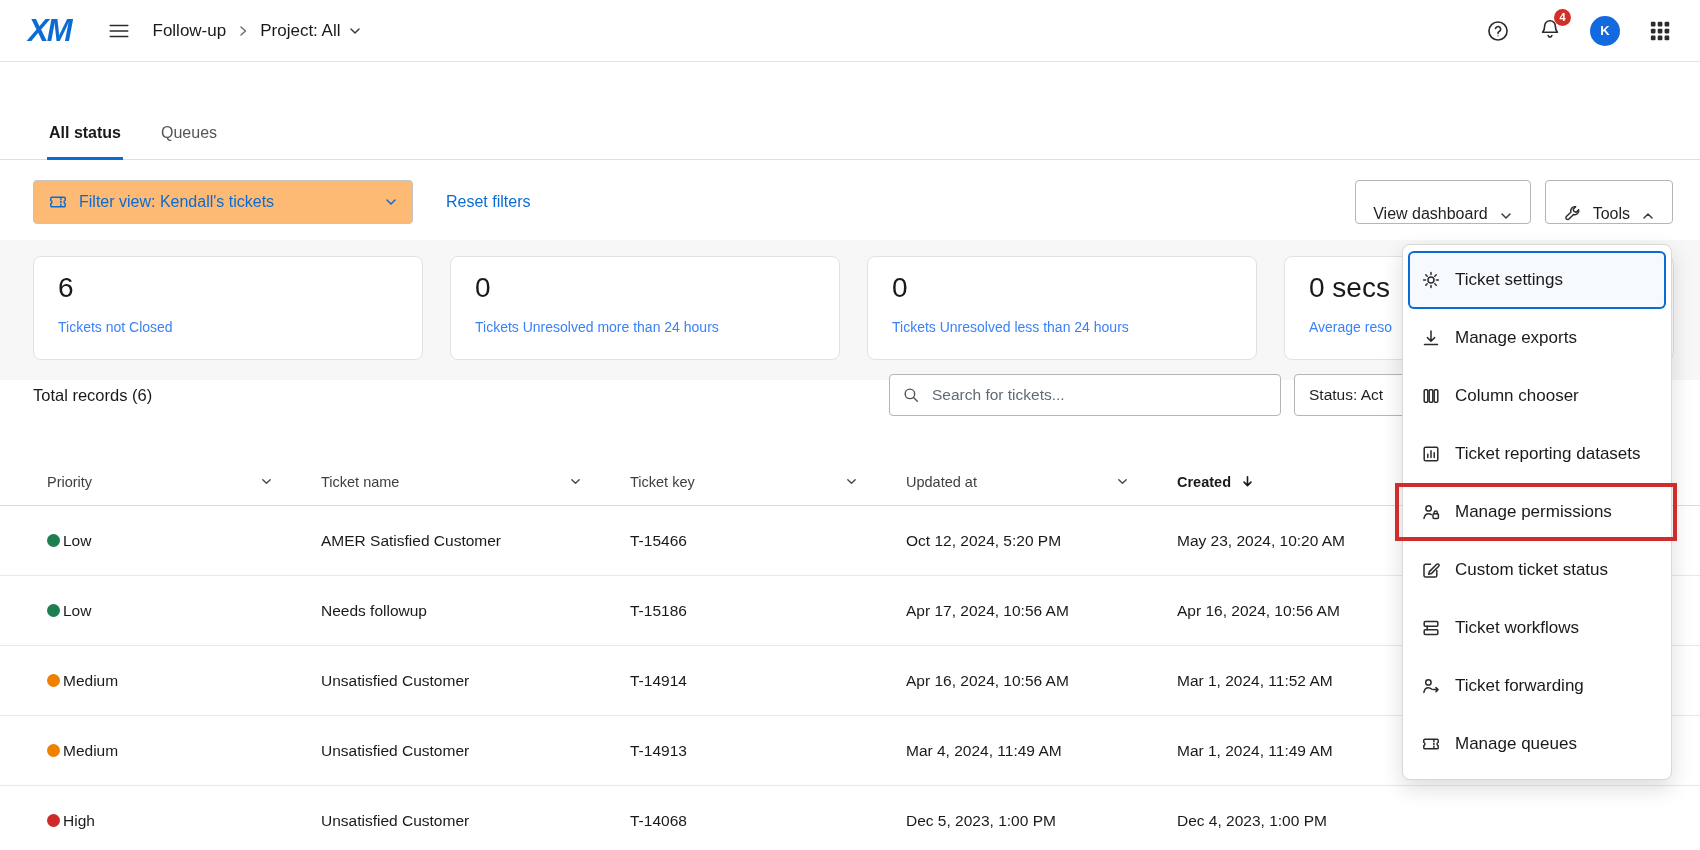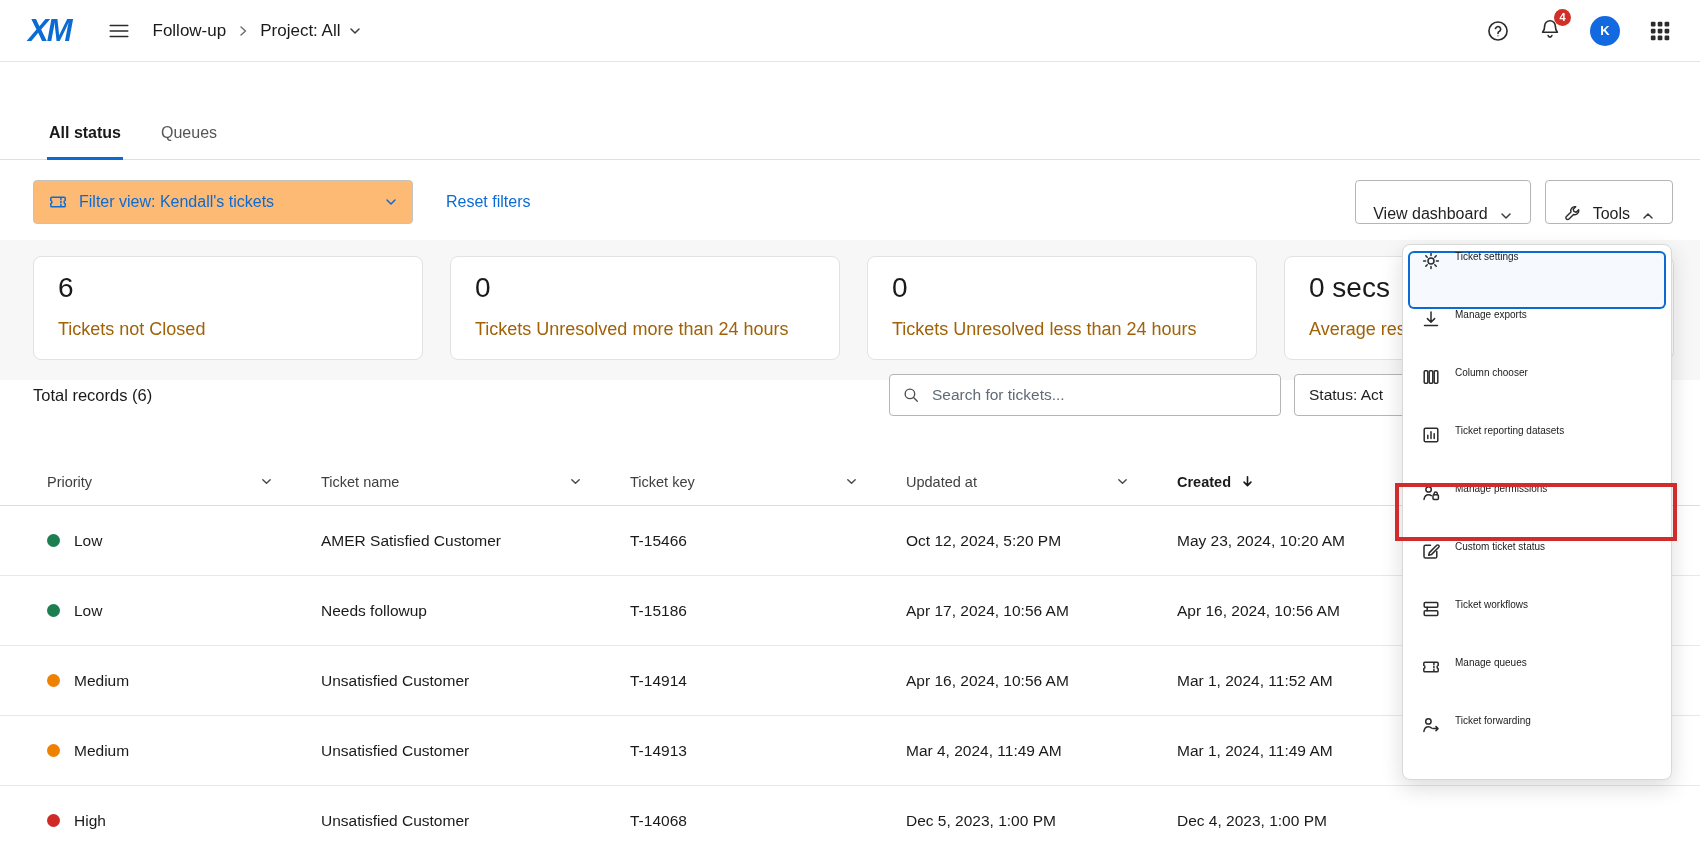--- a/index.html
+++ b/index.html
@@ -40,46 +40,46 @@
   .reset-link { margin-left:33px; color:var(--accent); font-size:16px; cursor:pointer; text-decoration:none; }
   .right-btns { margin-left:auto; display:flex; gap:14px; }
   .btn { height:44px; border:1px solid #b5b5b5; border-radius:4px; background:#fff; color:#1f1f1f; font-size:16px; display:flex; align-items:flex-end; gap:11px; padding:0 17px; cursor:pointer; }
   .wrench { width:19px; height:19px; color:#2b2b2b; }
 
   
   .stats-band { position:absolute; top:240px; left:0; right:0; height:140px; background:#f7f7f7; }
   .stat-cards { position:absolute; top:16px; left:33px; display:flex; gap:27px; }
   .stat-card { width:390px; height:104px; background:#fff; border:1px solid #e2e2e2; border-radius:8px; padding:15px 24px; }
   .stat-value { font-size:28px; color:#1a1a1a; white-space:nowrap; }
-  .stat-label { font-size:18px; color:#a16207; margin-top:15px; white-space:nowrap; }
+  .stat-label { font-size:14px; color:#3b82f6; margin-top:15px; white-space:nowrap; }
 
   
   .records-bar { position:absolute; top:372px; left:33px; right:0; height:46px; }
   .total-records { position:absolute; left:0; top:0; height:46px; display:flex; align-items:center; font-size:16.5px; color:#1a1a1a; }
   .search-box { position:absolute; left:856px; top:2px; width:392px; height:42px; border:1px solid #b5b5b5; border-radius:4px; background:#fff; display:flex; align-items:center; gap:10px; padding:0 12px; }
   .search-box .sicon { width:18px; height:18px; color:#4f4f4f; }
   .search-box input { border:none; outline:none; flex:1; font-size:15.5px; font-family:inherit; color:#333; background:transparent; }
   .search-box input::placeholder { color:#5f6b76; }
   .status-btn { position:absolute; left:1261px; top:2px; width:220px; height:42px; border:1px solid #b5b5b5; border-radius:4px; background:#fff; font-size:15.5px; color:#1f1f1f; display:flex; align-items:center; padding:0 14px; cursor:pointer; white-space:nowrap; }
 
   
   .tickets-table { position:absolute; top:458px; left:0; right:0; }
   .t-header, .t-row { display:grid; grid-template-columns:274px 309px 276px 271px 1fr; padding-left:47px; align-items:center; }
   .t-header { height:48px; border-bottom:1px solid #dcdcdc; color:#3f3f3f; font-size:14.5px; }
   .th-cell { display:flex; align-items:center; justify-content:space-between; padding-right:48px; cursor:pointer; }
   .th-cell .chev { color:#4a4a4a; width:13px; height:13px; }
   .th-cell.sorted { justify-content:flex-start; gap:9px; color:#1a1a1a; font-weight:700; }
   .sort-arrow { width:15px; height:15px; color:#1a1a1a; }
   .t-row { height:70px; border-bottom:1px solid #e8e8e8; font-size:15.5px; color:#1a1a1a; cursor:pointer; }
-  .priority-cell { display:flex; align-items:center; gap:14px; }
+  .priority-cell { display:flex; align-items:center; gap:3px; }
   .dot { width:13px; height:13px; border-radius:50%; flex:none; }
 
   
   .tools-menu { position:absolute; left:1402px; top:244px; width:270px; background:#fff; border:1px solid #d8d8d8; border-radius:8px; box-shadow:0 8px 22px rgba(0,0,0,0.14); padding:6px 0; z-index:20; }
-  .menu-item { position:relative; height:58px; display:flex; align-items:flex-start; gap:14px; padding:0 18px; font-size:10px; color:#1a1a1a; cursor:pointer; }
+  .menu-item { position:relative; height:58px; display:flex; align-items:center; gap:14px; padding:0 18px; font-size:17px; color:#1a1a1a; cursor:pointer; }
   .menu-item.focused { margin:0 5px; padding:0 13px; border-radius:6px; box-shadow:inset 0 0 0 2px var(--accent); background:#f6faff; }
   .menu-item.annotated::after { content:""; position:absolute; left:-8px; right:-6px; top:0; bottom:0; border:4px solid var(--annotation); pointer-events:none; z-index:5; }
   .menu-icon { width:20px; height:20px; color:#2b2b2b; flex:none; }
   .menu-icon svg { width:20px; height:20px; fill:none; stroke:currentColor; stroke-width:1.5; stroke-linecap:round; stroke-linejoin:round; display:block; }
   .menu-label { white-space:nowrap; }
 </style>
 </head>
 <body>
 
 <div class="page">
@@ -397,32 +397,32 @@
             <rect x="3.2" y="11.8" width="13.6" height="4.8" rx="1"></rect>
             <path d="M6.2 8.2v3.6"></path>
           </svg>
         </span>
     <span class="menu-label">Ticket workflows</span>
   </div>
 
   <div class="menu-item">
     <span class="menu-icon">
           <svg viewBox="0 0 20 20">
-            <path d="M2.8 6.3c0-.6.5-1.1 1.1-1.1h12.2c.6 0 1.1.5 1.1 1.1v2.1a1.7 1.7 0 0 0 0 3.2v2.1c0 .6-.5 1.1-1.1 1.1H3.9c-.6 0-1.1-.5-1.1-1.1v-2.1a1.7 1.7 0 0 0 0-3.2z"></path>
-            <path d="M12.9 5.8v1.6M12.9 9.2v1.6M12.9 12.6v1.6"></path>
-          </svg>
-        </span>
-    <span class="menu-label">Manage queues</span>
-  </div>
-
-  <div class="menu-item">
-    <span class="menu-icon">
-          <svg viewBox="0 0 20 20">
             <circle cx="7.4" cy="6.4" r="2.7"></circle>
             <path d="M2.9 16.4c.5-3.1 2.3-4.7 4.5-4.7 1.2 0 2.3.5 3.1 1.3"></path>
             <path d="M11.8 13.6h5.2M15 11.6l2 2-2 2"></path>
           </svg>
         </span>
     <span class="menu-label">Ticket forwarding</span>
   </div>
+
+  <div class="menu-item">
+    <span class="menu-icon">
+          <svg viewBox="0 0 20 20">
+            <path d="M2.8 6.3c0-.6.5-1.1 1.1-1.1h12.2c.6 0 1.1.5 1.1 1.1v2.1a1.7 1.7 0 0 0 0 3.2v2.1c0 .6-.5 1.1-1.1 1.1H3.9c-.6 0-1.1-.5-1.1-1.1v-2.1a1.7 1.7 0 0 0 0-3.2z"></path>
+            <path d="M12.9 5.8v1.6M12.9 9.2v1.6M12.9 12.6v1.6"></path>
+          </svg>
+        </span>
+    <span class="menu-label">Manage queues</span>
+  </div>
 </div>
 
 </div>
 
 </body></html>

